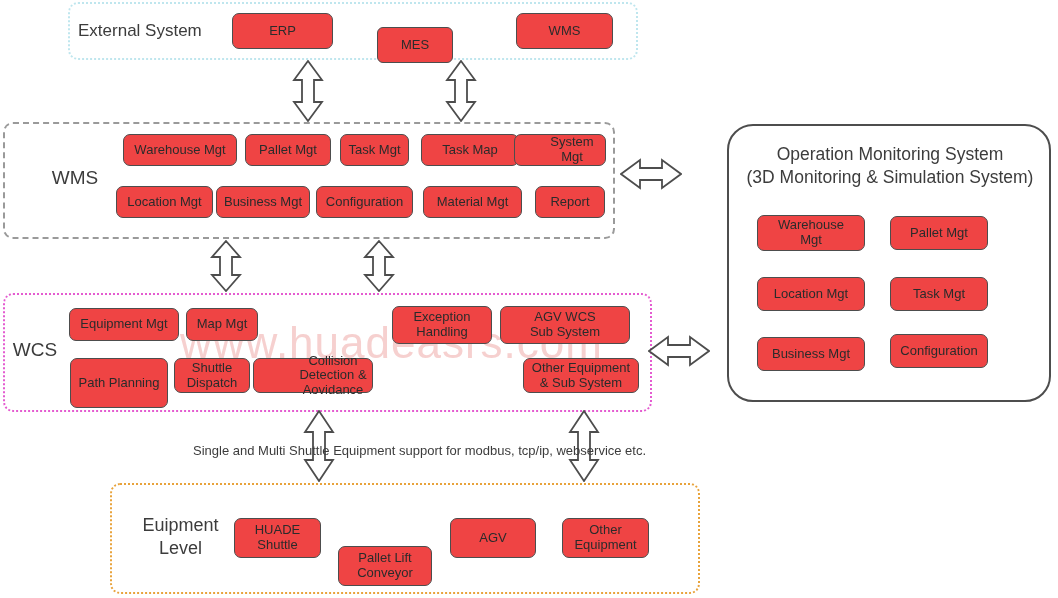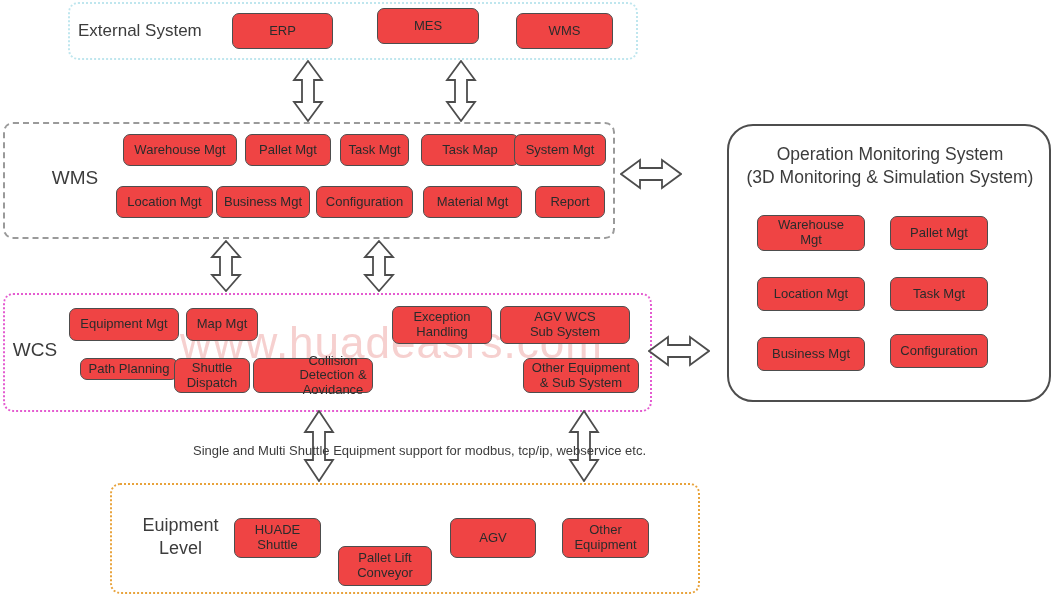--- a/index.html
+++ b/index.html
@@ -109,42 +109,42 @@
 <body>
 
 <div id="canvas">
 
   <div class="watermark">www.huadeasrs.com</div>
 
   <div class="group external" style="left:68px; top:2px; width:570px; height:58px;"></div>
   <div class="group-label" style="left:78px; top:20px; width:150px; text-align:left;">External System</div>
 
   <div class="box" style="left:232px; top:13px; width:101px; height:36px;">ERP</div>
-  <div class="box" style="left:377px; top:8px; width:102px; height:36px;">MES</div>
+  <div class="box" style="left:377px; top:27px; width:76px; height:36px;border-radius:6px;">MES</div>
   <div class="box" style="left:516px; top:13px; width:97px; height:36px;">WMS</div>
 
   <div class="arrow" style="left:292px; top:60px;">
     <svg width="32" height="62" viewBox="0 0 32 62">
       <polygon points="16,1 30,20 22,20 22,42 30,42 16,61 2,42 10,42 10,20 2,20" fill="#ffffff" stroke="#4d4d4d" stroke-width="1.8" stroke-linejoin="miter"></polygon>
     </svg>
   </div>
   <div class="arrow" style="left:445px; top:60px;">
     <svg width="32" height="62" viewBox="0 0 32 62">
       <polygon points="16,1 30,20 22,20 22,42 30,42 16,61 2,42 10,42 10,20 2,20" fill="#ffffff" stroke="#4d4d4d" stroke-width="1.8" stroke-linejoin="miter"></polygon>
     </svg>
   </div>
 
   <div class="group wms" style="left:3px; top:122px; width:612px; height:117px;"></div>
   <div class="group-label" style="left:40px; top:166px; width:70px; text-align:center; font-size:19px;">WMS</div>
 
   <div class="box" style="left:123px; top:134px; width:114px; height:32px;">Warehouse Mgt</div>
   <div class="box" style="left:245px; top:134px; width:86px; height:32px;">Pallet Mgt</div>
   <div class="box" style="left:340px; top:134px; width:69px; height:32px;">Task Mgt</div>
   <div class="box" style="left:421px; top:134px; width:98px; height:32px;">Task Map</div>
-  <div class="box" style="left:514px; top:134px; width:92px; height:32px;">System Mgt</div>
+  <div class="box" style="left:514px; top:134px; width:92px; height:32px;padding-left:24px;">System Mgt</div>
 
   <div class="box" style="left:116px; top:186px; width:97px; height:32px;">Location Mgt</div>
   <div class="box" style="left:216px; top:186px; width:94px; height:32px;">Business Mgt</div>
   <div class="box" style="left:316px; top:186px; width:97px; height:32px;">Configuration</div>
   <div class="box" style="left:423px; top:186px; width:99px; height:32px;">Material Mgt</div>
   <div class="box" style="left:535px; top:186px; width:70px; height:32px;">Report</div>
 
   <div class="arrow" style="left:210px; top:240px;">
     <svg width="32" height="52" viewBox="0 0 32 52">
       <polygon points="16,1 30,17 22,17 22,35 30,35 16,51 2,35 10,35 10,17 2,17" fill="#ffffff" stroke="#4d4d4d" stroke-width="1.8" stroke-linejoin="miter"></polygon>
@@ -159,21 +159,21 @@
   <div class="group wcs" style="left:3px; top:293px; width:649px; height:119px;"></div>
   <div class="group-label" style="left:0px; top:338px; width:70px; text-align:center; font-size:19px;">WCS</div>
 
   <div class="box" style="left:69px; top:308px; width:110px; height:33px;">Equipment Mgt</div>
   <div class="box" style="left:186px; top:308px; width:72px; height:33px;">Map Mgt</div>
   <div class="box" style="left:392px; top:306px; width:100px; height:38px;">Exception
 Handling</div>
   <div class="box" style="left:500px; top:306px; width:130px; height:38px;">AGV WCS
 Sub System</div>
 
-  <div class="box" style="left:80px; top:358px; width:98px; height:22px;">Path Planning</div>
+  <div class="box" style="left:70px; top:358px; width:98px; height:50px;">Path Planning</div>
   <div class="box" style="left:174px; top:358px; width:76px; height:35px;">Shuttle
 Dispatch</div>
   <div class="box" style="left:253px; top:358px; width:120px; height:35px;padding-left:40px;">Collision Detection &amp;
 Aovidance</div>
   <div class="box" style="left:523px; top:358px; width:116px; height:35px;">Other Equipment
 &amp; Sub System</div>
 
   <div class="arrow" style="left:303px; top:410px;">
     <svg width="32" height="72" viewBox="0 0 32 72">
       <polygon points="16,1 30,22 22,22 22,50 30,50 16,71 2,50 10,50 10,22 2,22" fill="#ffffff" stroke="#4d4d4d" stroke-width="1.8" stroke-linejoin="miter"></polygon>

